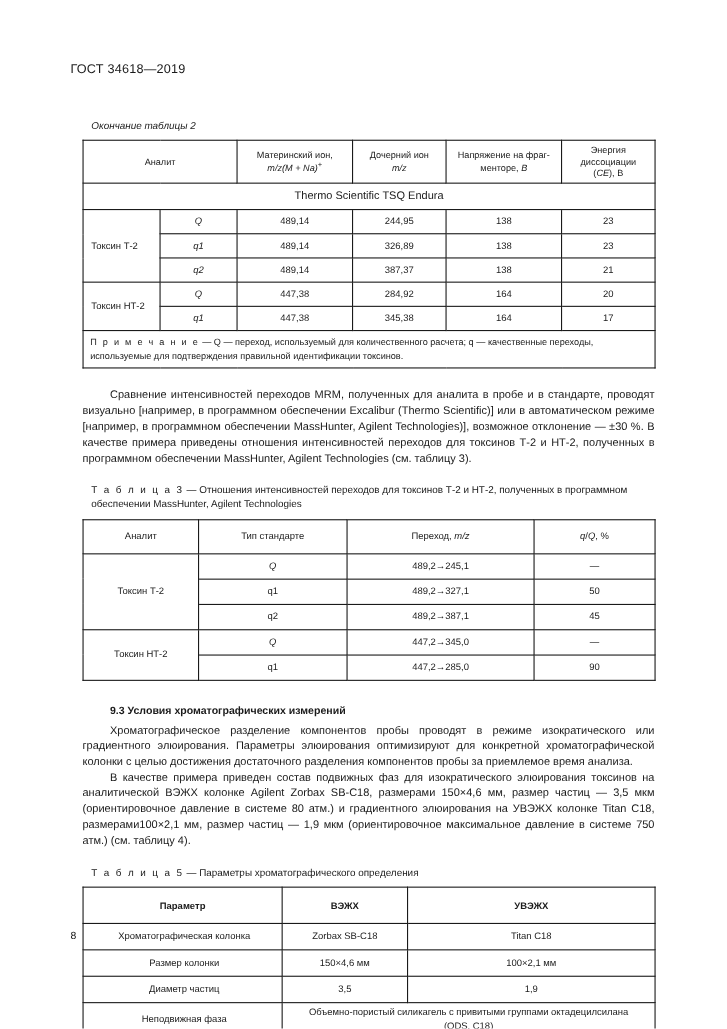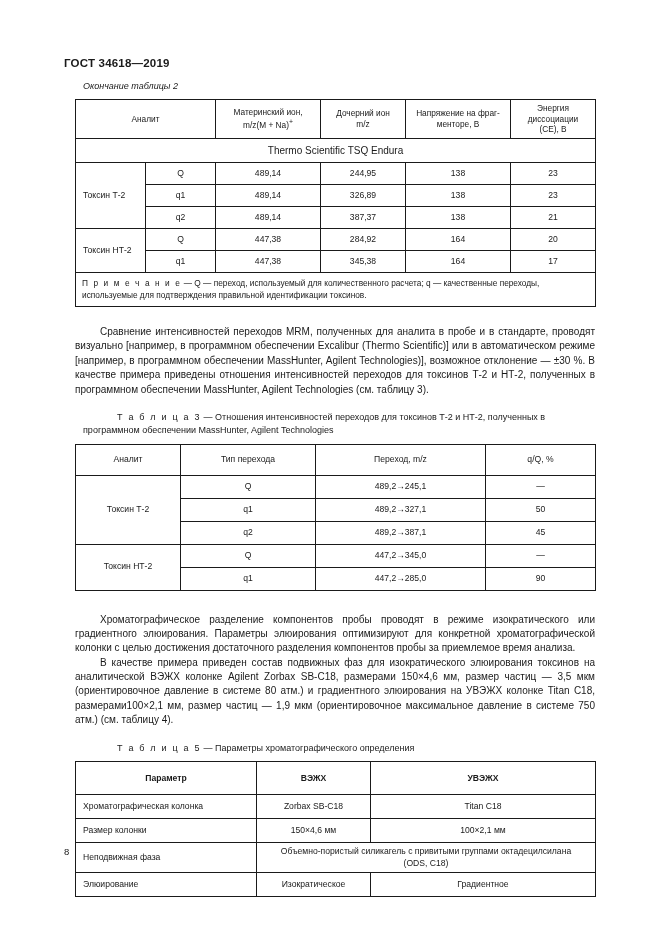--- a/index.html
+++ b/index.html
@@ -23,40 +23,39 @@
     overflow: hidden;
   }
   .content {
     position: absolute;
     left: 75px;
     top: 57px;
     width: 520px;
   }
   .running-head {
     font-size: 11.5px;
-    font-weight: bold;
+    font-weight: normal;
     letter-spacing: 0.2px;
     margin-left: -11px;
-    margin-bottom: 12px;
+    margin-bottom: 40px;
   }
   .tbl-caption-italic {
     font-size: 9px;
     font-style: italic;
     margin-bottom: 8px;
     margin-left: 8px;
   }
   .tbl-caption {
     font-size: 9px;
     margin-bottom: 7px;
     margin-left: 8px;
     line-height: 1.42;
   }
   .tbl-caption .sp {
     letter-spacing: 1.7px;
-    margin-left: 34px;
   }
   p.body {
     font-size: 10px;
     line-height: 1.44;
     margin: 0 0 0 0;
     text-align: justify;
     text-indent: 25px;
     hyphens: manual;
   }
   .sec-head {
@@ -104,23 +103,23 @@
   .t1 .outer-top td { border-top-width: 1.5px; }
   .t1 .outer-bot td { border-bottom-width: 1.5px; }
 
   .t3 thead td { height: 24px; font-size: 8.6px; border-bottom-width: 1.6px; }
   .t3 tbody td { height: 16px; }
   .t3 tr.last td { border-bottom-width: 1.5px; }
   .t3 tr.first td { border-top-width: 1.5px; }
 
   .t4 td { font-size: 8.6px; }
   .t4 thead td { height: 26px; border-bottom-width: 1.6px; border-top-width: 1.5px; font-weight: bold; }
-  .t4 td.left { text-align: left; padding-left: 7px; }
+  .t4 td.left { text-align: center; padding-left: 7px; }
   .t4 tbody td { height: 17px; }
-  .em { }
+  .em { font-style: italic; }
   .spacer-14 { height: 14px; }
   .spacer-18 { height: 18px; }
   .spacer-22 { height: 22px; }
   .page-num {
     position: absolute;
     left: 64px;
     top: 846px;
     font-size: 9.5px;
   }
 </style>
@@ -226,21 +225,21 @@
     <table class="t3">
       <colgroup>
         <col style="width:105px">
           <col style="width:135px">
           <col style="width:170px">
           <col style="width:110px">
       </colgroup>
       <thead>
         <tr class="first">
           <td>Аналит</td>
-          <td>Тип перехода</td>
+          <td>Тип стандарте</td>
           <td>
             <span>Переход, </span><span class="em">m/z</span>
           </td>
           <td>
             <span class="em">q</span><span>/</span><span class="em">Q</span><span>, %</span>
           </td>
         </tr>
       </thead>
       <tbody>
         <tr>
@@ -268,20 +267,21 @@
         <tr class="last">
           <td>q1</td>
           <td>447,2→285,0</td>
           <td>90</td>
         </tr>
       </tbody>
     </table>
 
     <div class="spacer-22"></div>
 
+    <div class="sec-head">9.3 Условия хроматографических измерений</div>
 
     <p class="body">Хроматографическое разделение компонентов пробы проводят в режиме изократического или градиентного элюирования. Параметры элюирования оптимизируют для конкретной хроматографической колонки с целью достижения достаточного разделения компонентов пробы за приемлемое время анализа.</p>
     <p class="body">В качестве примера приведен состав подвижных фаз для изократического элюирования токсинов на аналитической ВЭЖХ колонке Agilent Zorbax SB-C18, размерами 150×4,6 мм, размер частиц — 3,5 мкм (ориентировочное давление в системе 80 атм.) и градиентного элюирования на УВЭЖХ колонке Titan C18, размерами100×2,1 мм, размер частиц — 1,9 мкм (ориентировочное максимальное давление в системе 750 атм.) (см. таблицу 4).</p>
 
     <div class="spacer-14"></div>
 
     <div class="tbl-caption">
       <span class="sp">Т а б л и ц а  5</span><span> — Параметры хроматографического определения</span>
     </div>
 
@@ -303,20 +303,25 @@
           <td class="left">Хроматографическая  колонка</td>
           <td>Zorbax SB-C18</td>
           <td>Titan C18</td>
         </tr>
         <tr>
           <td class="left">Размер колонки</td>
           <td>150×4,6 мм</td>
           <td>100×2,1 мм</td>
         </tr>
         <tr>
+          <td class="left">Диаметр частиц</td>
+          <td>3,5</td>
+          <td>1,9</td>
+        </tr>
+        <tr>
           <td class="left">Неподвижная фаза</td>
           <td colspan="2">
             <span>Объемно-пористый силикагель с привитыми группами октадецилсилана</span><br>
             <span>(ODS, C18)</span>
           </td>
         </tr>
         <tr>
           <td class="left">Элюирование</td>
           <td>Изократическое</td>
           <td>Градиентное</td>

